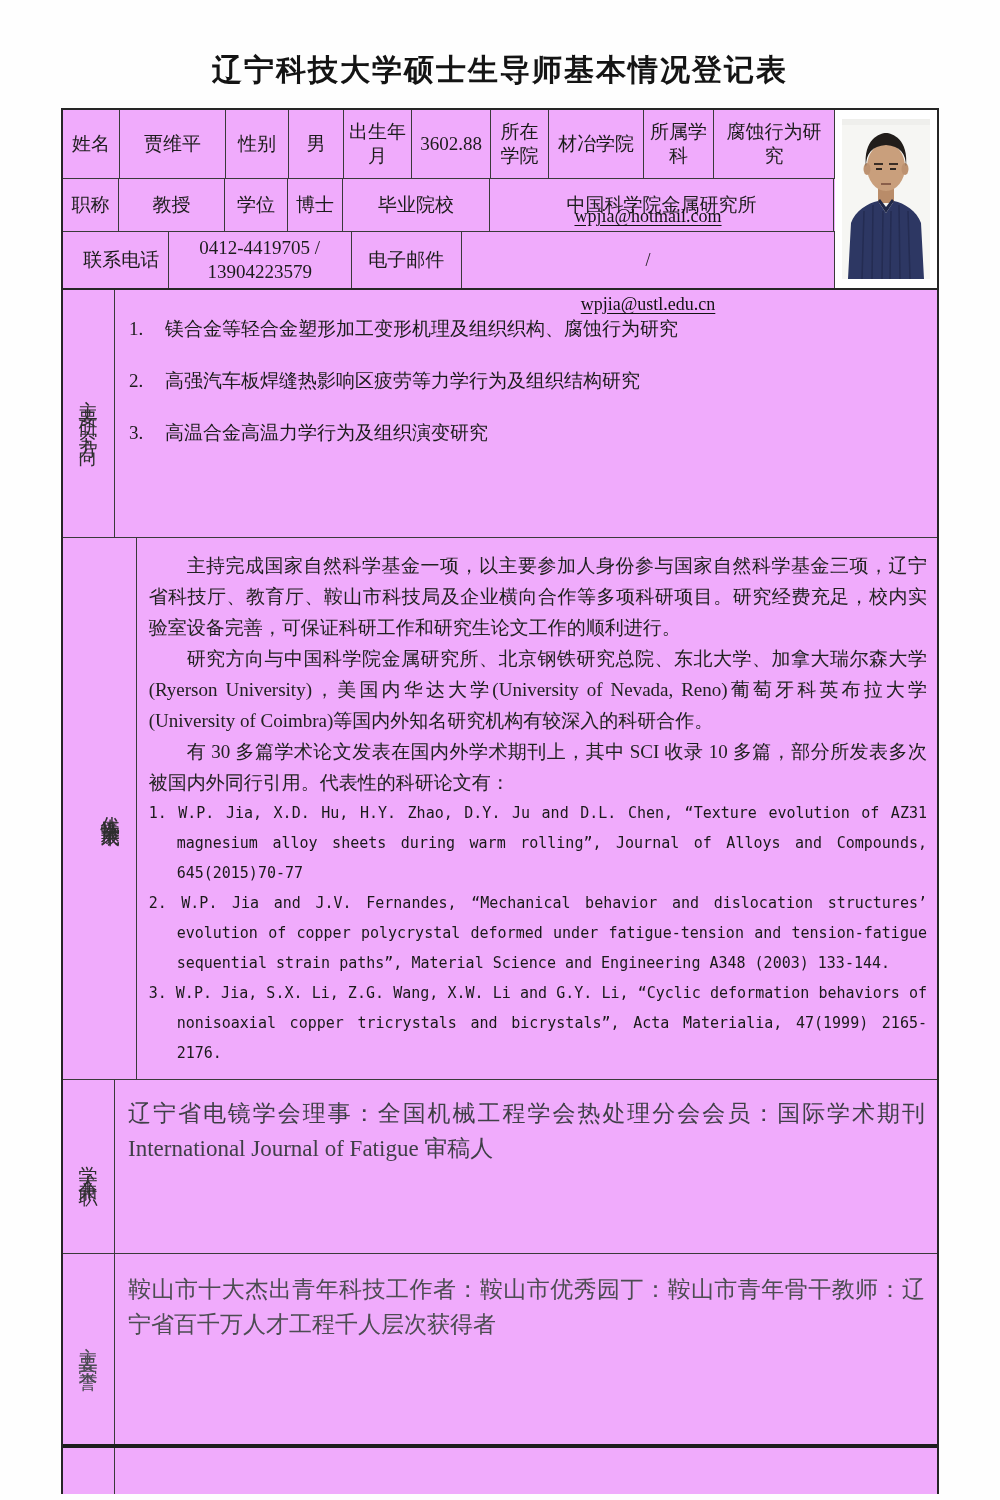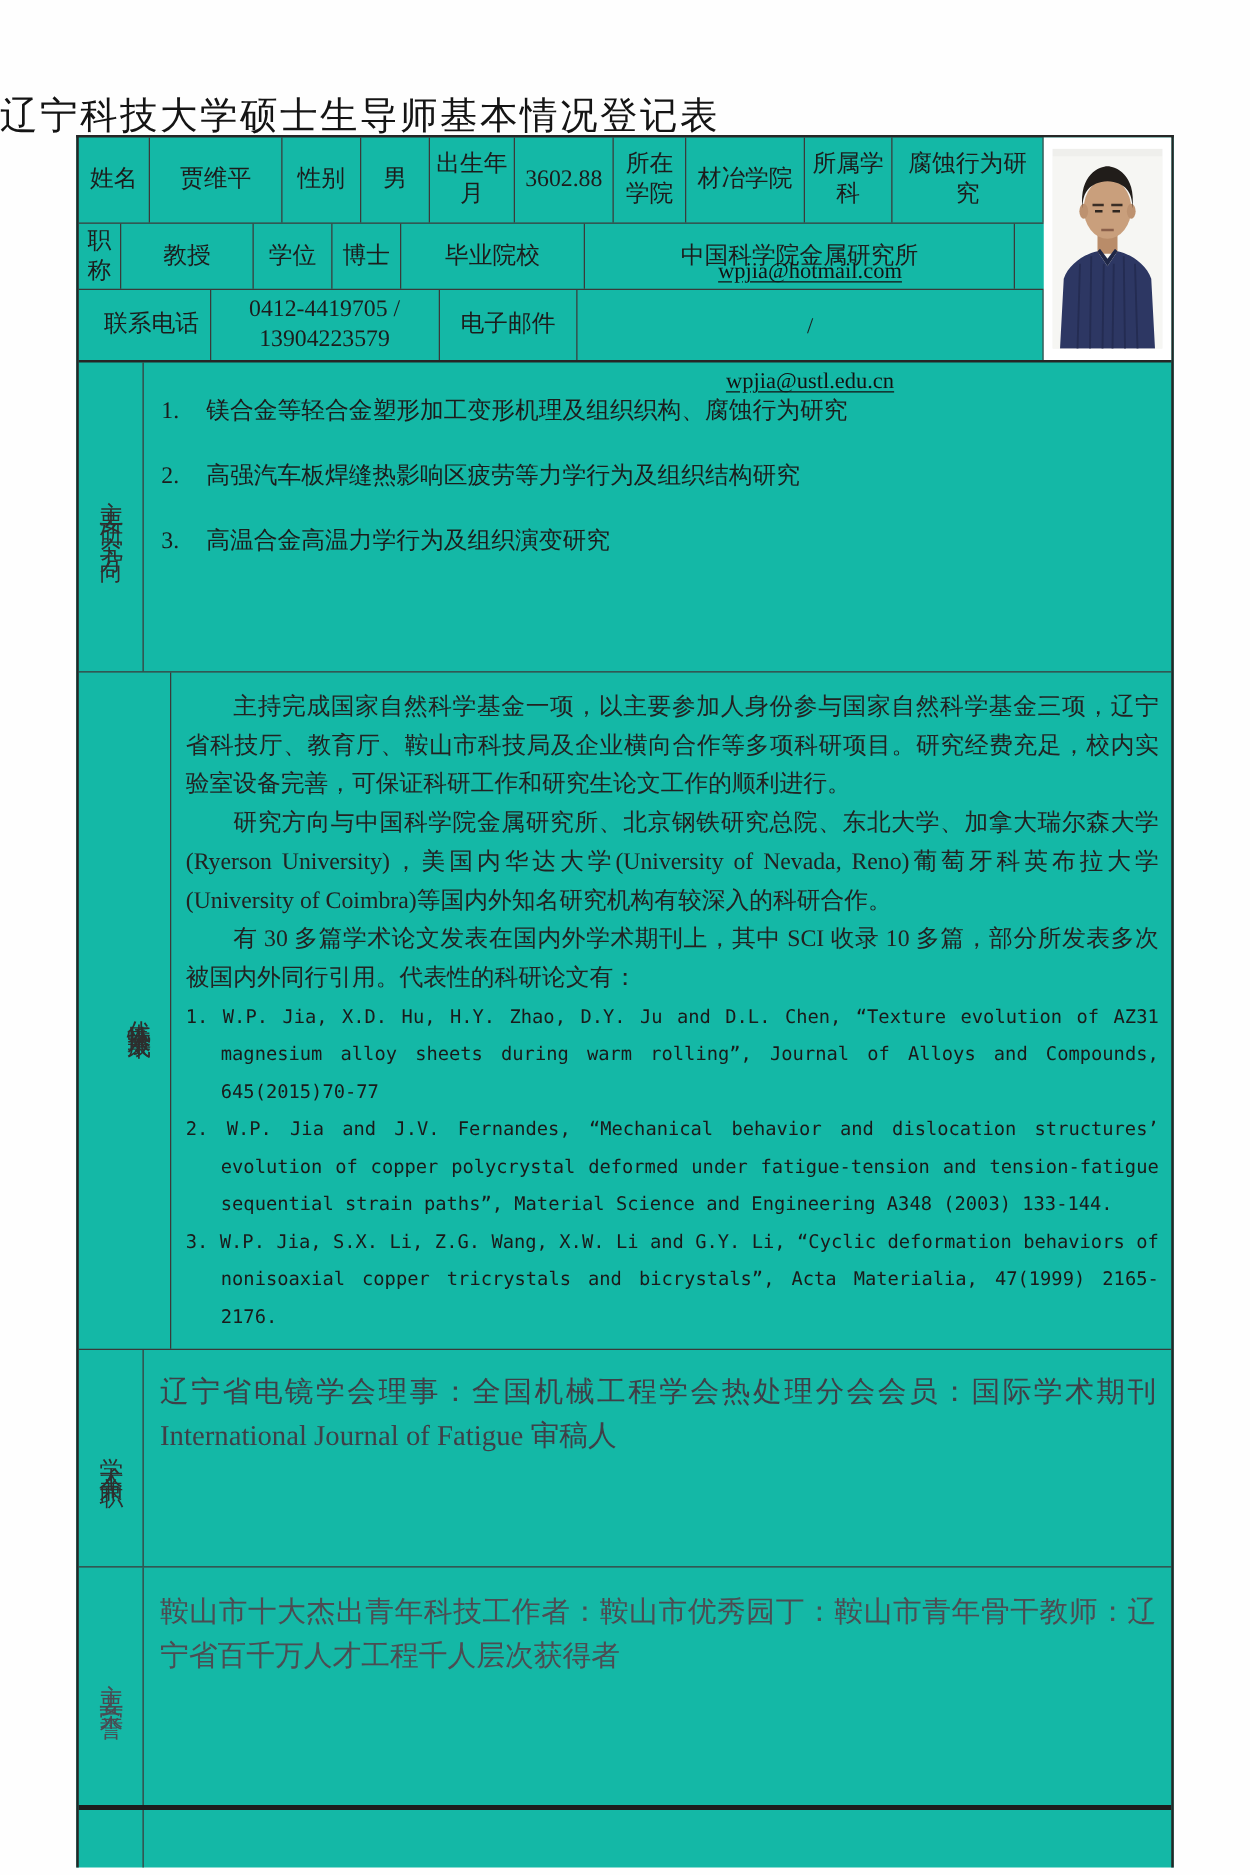--- a/index.html
+++ b/index.html
@@ -8,28 +8,28 @@
     background: #ffffff;
     font-family: "Liberation Serif", "DejaVu Serif", serif;
     color: #1c1c1c;
     overflow: hidden;
     position: relative;
   }
   .page { position: absolute; inset: 0; background: #fefefe; }
 
   .page-title {
     position: absolute; top: 50px; left: 0; width: 100%;
-    font-size: 30px; font-weight: normal;
-    letter-spacing: 2px; color: #141414; margin-top: 22px;
+    text-align: center; font-size: 30px; font-weight: bold;
+    letter-spacing: 2px; color: #141414;
   }
 
   .form-table {
     position: absolute; left: 61px; top: 108px; width: 878px;
     border: 2px solid #262626; border-bottom: none;
-    background: #14b8a6;
+    background: #f0abfc;
   }
 
   
   .top { display: flex; border-bottom: 2px solid #262626; }
   .top-left { width: 772px; }
   .row { display: flex; border-bottom: 1px solid #3a3a3a; }
   .row:last-child { border-bottom: none; }
   .row-1 { height: 69px; }
   .row-2 { height: 53px; }
   .row-3 { height: 56px; margin-left: 12px; }
@@ -109,21 +109,21 @@
           <div class="cell" style="width:55px">男</div>
           <div class="cell" style="width:68px">出生年月</div>
           <div class="cell" style="width:79px">3602.88</div>
           <div class="cell" style="width:58px">所在学院</div>
           <div class="cell" style="width:95px">材冶学院</div>
           <div class="cell" style="width:70px">所属学科</div>
           <div class="cell" style="width:121px">腐蚀行为研究</div>
         </div>
 
         <div class="row row-2">
-          <div class="cell" style="width:34px">职称</div>
+          <div class="cell" style="width:56px">职称</div>
           <div class="cell" style="width:106px">教授</div>
           <div class="cell" style="width:63px">学位</div>
           <div class="cell" style="width:55px">博士</div>
           <div class="cell" style="width:147px">毕业院校</div>
           <div class="cell" style="width:344px">中国科学院金属研究所</div>
         </div>
 
         <div class="row row-3">
           <div class="cell" style="width:95px">联系电话</div>
           <div class="cell" style="width:186px">

